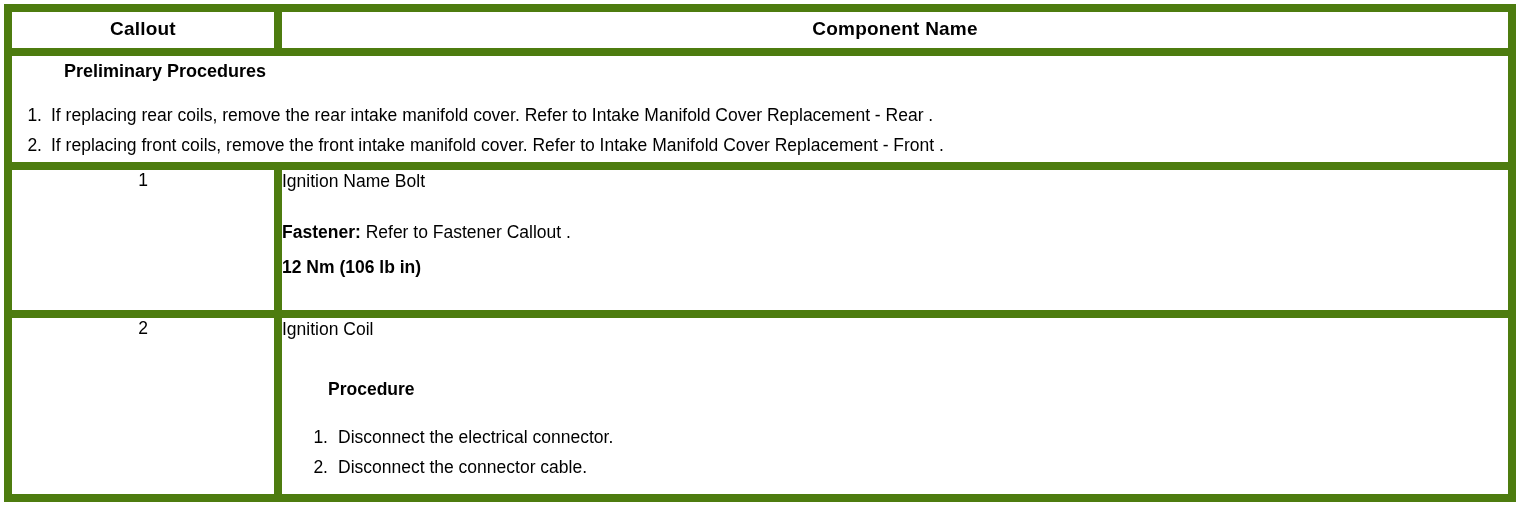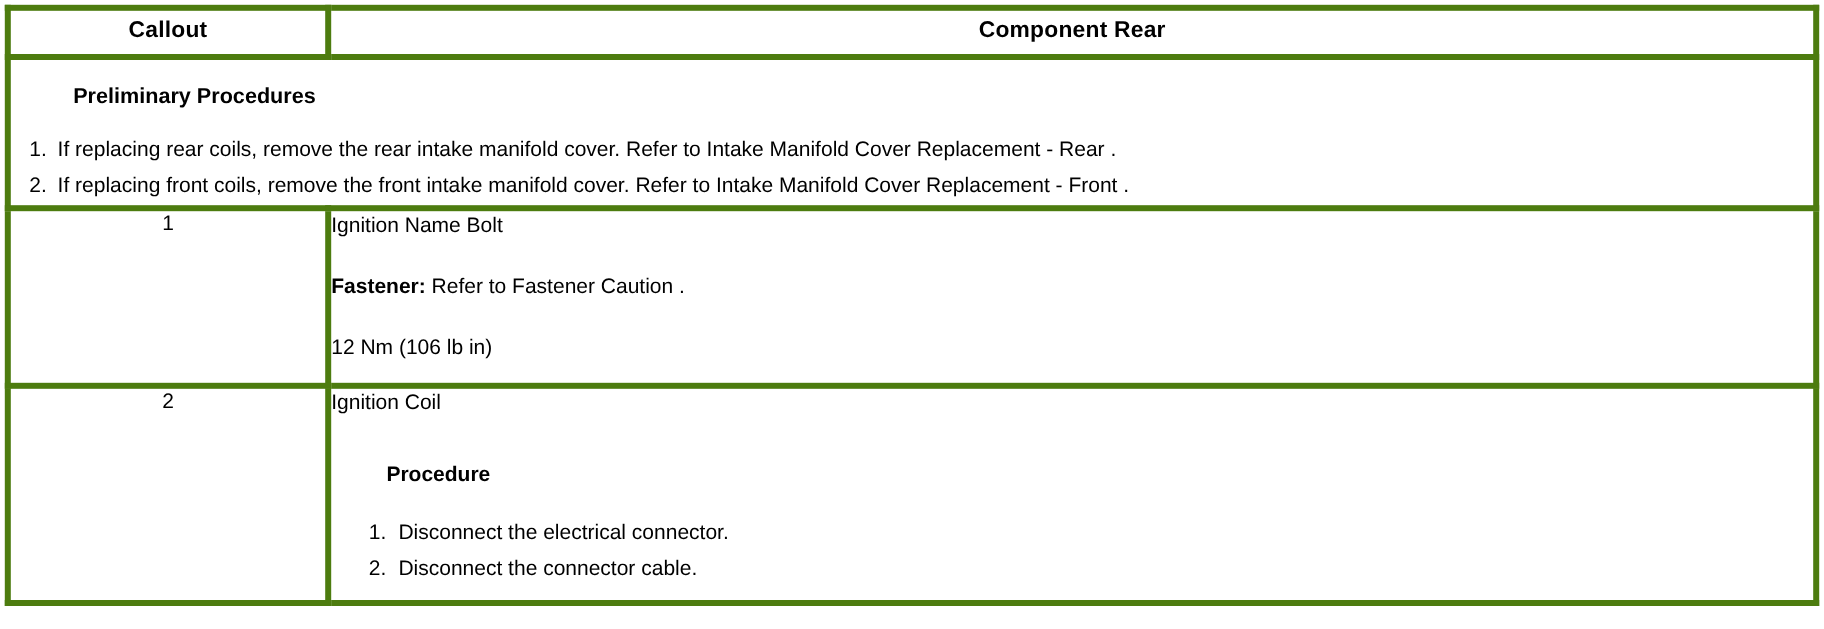--- a/index.html
+++ b/index.html
@@ -15,21 +15,21 @@
     overflow: hidden;
   }
   .doc-table {
     border-collapse: collapse;
     width: 1512px;
     margin: 4px 4px 0 4px;
     table-layout: fixed;
   }
   .doc-table th,
   .doc-table td {
-    border: 5px solid #4d7c0f;
+    border: 8px solid #4d7c0f;
     vertical-align: top;
     padding: 0;
   }
   th.col-callout {
     width: 262px;
   }
   th.col-component {
     width: auto;
   }
   .head-cell {
@@ -38,21 +38,21 @@
     font-weight: bold;
     padding: 6px 4px 8px 4px;
     letter-spacing: 0.2px;
   }
   .prelim-cell {
     padding: 10px 12px 10px 12px;
   }
   .prelim-title {
     font-size: 18px;
     font-weight: bold;
-    margin: 20px 0 0 52px;
+    margin: 5px 0 0 52px;
   }
   .prelim-list {
     margin: 18px 1px 2px 0;
     padding: 0;
     list-style: none;
   }
   .prelim-list li {
     font-size: 17.5px;
     line-height: 1.72;
     white-space: nowrap;
@@ -75,23 +75,23 @@
   }
   .comp-line {
     margin: 0 0 0 0;
     line-height: 1.3;
   }
   .comp-sub {
     margin: 28px 0 0 0;
     line-height: 1.3;
   }
   .comp-sub-2 {
-    margin: 28px 0 6px 0;
+    margin: 12px 0 6px 0;
     line-height: 1.3;
-    font-weight: normal;
+    font-weight: bold;
   }
   b, .bold {
     font-weight: bold;
   }
   .proc-title {
     font-weight: bold;
     font-size: 17.5px;
     margin: 38px 12px 0 46px;
   }
   .proc-list {
@@ -115,21 +115,21 @@
 </head>
 <body>
 
 <table class="doc-table">
   <thead>
     <tr>
       <th class="col-callout">
         <div class="head-cell">Callout</div>
       </th>
       <th class="col-component">
-        <div class="head-cell">Component Rear</div>
+        <div class="head-cell">Component Name</div>
       </th>
     </tr>
   </thead>
   <tbody>
     <tr>
       <td class="prelim-cell" colspan="2">
         <div class="prelim-title">Preliminary Procedures</div>
         <ul class="prelim-list">
           <li>
             <span class="num">1.</span><span>If replacing rear coils, remove the rear intake manifold cover. Refer to Intake Manifold Cover Replacement - Rear .</span>
@@ -137,21 +137,21 @@
           <li>
             <span class="num">2.</span><span>If replacing front coils, remove the front intake manifold cover. Refer to Intake Manifold Cover Replacement - Front .</span>
           </li>
         </ul>
       </td>
     </tr>
     <tr class="row-1">
       <td class="callout-cell">1</td>
       <td class="comp-cell">
         <div class="comp-line">Ignition Name Bolt</div>
-        <div class="comp-sub"><b>Fastener:</b><span> Refer to Fastener Caution .</span></div>
+        <div class="comp-sub"><b>Fastener:</b><span> Refer to Fastener Callout .</span></div>
         <div class="comp-sub-2">12 Nm (106 lb in)</div>
       </td>
     </tr>
     <tr class="row-2">
       <td class="callout-cell">2</td>
       <td class="comp-cell">
         <div class="comp-line">Ignition Coil</div>
         <div class="proc-title">Procedure</div>
         <ul class="proc-list">
           <li>

